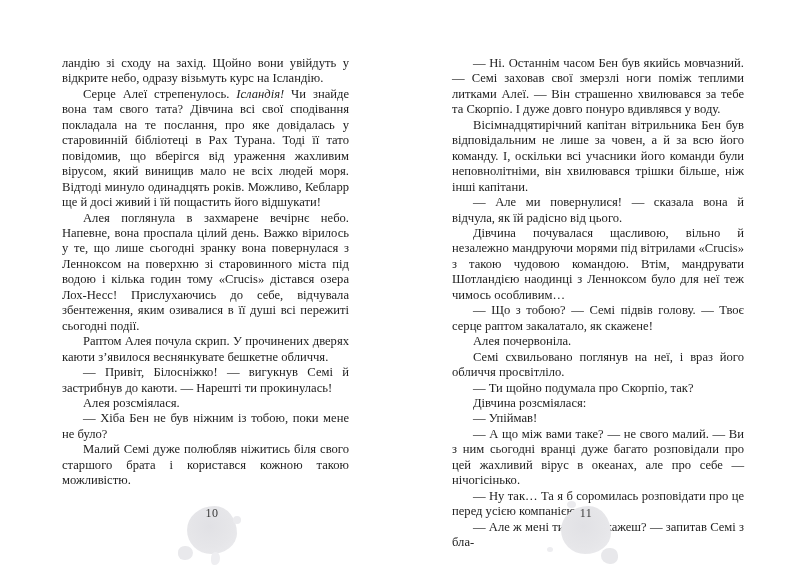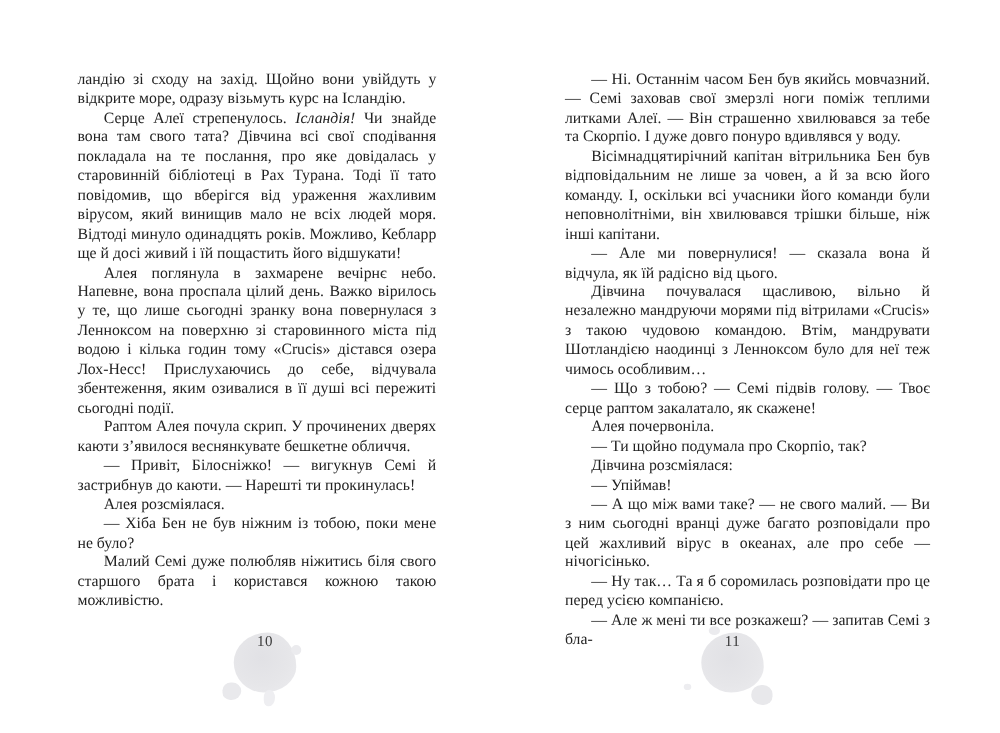--- a/index.html
+++ b/index.html
@@ -45,37 +45,38 @@
   .blob-left .d2{left:24px;bottom:-11px;width:9px;height:13px;background:#eeeef1;border-radius:50% 50% 60% 40%;}
   .blob-left .d3{right:-4px;top:10px;width:8px;height:8px;background:#ebebee;border-radius:50%;}
   .blob-right .d1{right:-7px;bottom:-10px;width:17px;height:16px;background:#e8e8eb;border-radius:52% 48% 45% 55%;}
   .blob-right .d2{left:-14px;bottom:2px;width:6px;height:5px;background:#ededf0;border-radius:50%;}
   .blob-right .d3{left:6px;top:-5px;width:9px;height:7px;background:#ebebee;border-radius:50%;}
 </style>
 </head>
 <body>
 
 <div class="page page-left">
-  <p>ландію зі сходу на захід. Щойно вони увійдуть у відкрите море, одразу візьмуть курс на Ісландію.</p>
+  <p>ландію зі сходу на захід. Щойно вони увійдуть у відкрите небо, одразу візьмуть курс на Ісландію.</p>
   <p class="indent"><span>Серце Алеї стрепенулось. </span><span class="italic">Ісландія!</span><span> Чи знайде вона там свого тата? Дівчина всі свої сподівання покладала на те послання, про яке довідалась у старовинній бібліотеці в Рах Турана. Тоді її тато повідомив, що вберігся від ураження жахливим вірусом, який винищив мало не всіх людей моря. Відтоді минуло одинадцять років. Можливо, Кебларр ще й досі живий і їй пощастить його відшукати!</span></p>
   <p class="indent">Алея поглянула в захмарене вечірнє небо. Напевне, вона проспала цілий день. Важко вірилось у те, що лише сьогодні зранку вона повернулася з Ленноксом на поверхню зі старовинного міста під водою і кілька годин тому «Crucis» дістався озера Лох-Несс! Прислухаючись до себе, відчувала збентеження, яким озивалися в її душі всі пережиті сьогодні події.</p>
   <p class="indent">Раптом Алея почула скрип. У прочинених дверях каюти з’явилося веснянкувате бешкетне обличчя.</p>
   <p class="indent">— Привіт, Білосніжко! — вигукнув Семі й застрибнув до каюти. — Нарешті ти прокинулась!</p>
   <p class="indent">Алея розсміялася.</p>
   <p class="indent">— Хіба Бен не був ніжним із тобою, поки мене не було?</p>
   <p class="indent">Малий Семі дуже полюбляв ніжитись біля свого старшого брата і користався кожною такою можливістю.</p>
 </div>
 
 <div class="page page-right">
   <p class="indent">— Ні. Останнім часом Бен був якийсь мовчазний. — Семі заховав свої змерзлі ноги поміж теплими литками Алеї. — Він страшенно хвилювався за тебе та Скорпіо. І дуже довго понуро вдивлявся у воду.</p>
   <p class="indent">Вісімнадцятирічний капітан вітрильника Бен був відповідальним не лише за човен, а й за всю його команду. І, оскільки всі учасники його команди були неповнолітніми, він хвилювався трішки більше, ніж інші капітани.</p>
   <p class="indent">— Але ми повернулися! — сказала вона й відчула, як їй радісно від цього.</p>
   <p class="indent">Дівчина почувалася щасливою, вільно й незалежно мандруючи морями під вітрилами «Crucis» з такою чудовою командою. Втім, мандрувати Шотландією наодинці з Ленноксом було для неї теж чимось особливим…</p>
   <p class="indent">— Що з тобою? — Семі підвів голову. — Твоє серце раптом закалатало, як скажене!</p>
   <p class="indent">Алея почервоніла.</p>
+  <p class="indent">Семі схвильовано поглянув на неї, і враз його обличчя просвітліло.</p>
   <p class="indent">— Ти щойно подумала про Скорпіо, так?</p>
   <p class="indent">Дівчина розсміялася:</p>
   <p class="indent">— Упіймав!</p>
   <p class="indent">— А що між вами таке? — не свого малий. — Ви з ним сьогодні вранці дуже багато розповідали про цей жахливий вірус в океанах, але про себе — нічогісінько.</p>
   <p class="indent">— Ну так… Та я б соромилась розповідати про це перед усією компанією.</p>
   <p class="indent">— Але ж мені ти все розкажеш? — запитав Семі з бла-</p>
 </div>
 
 <div class="blob blob-left">
   <span class="blob-dot d1"></span>

